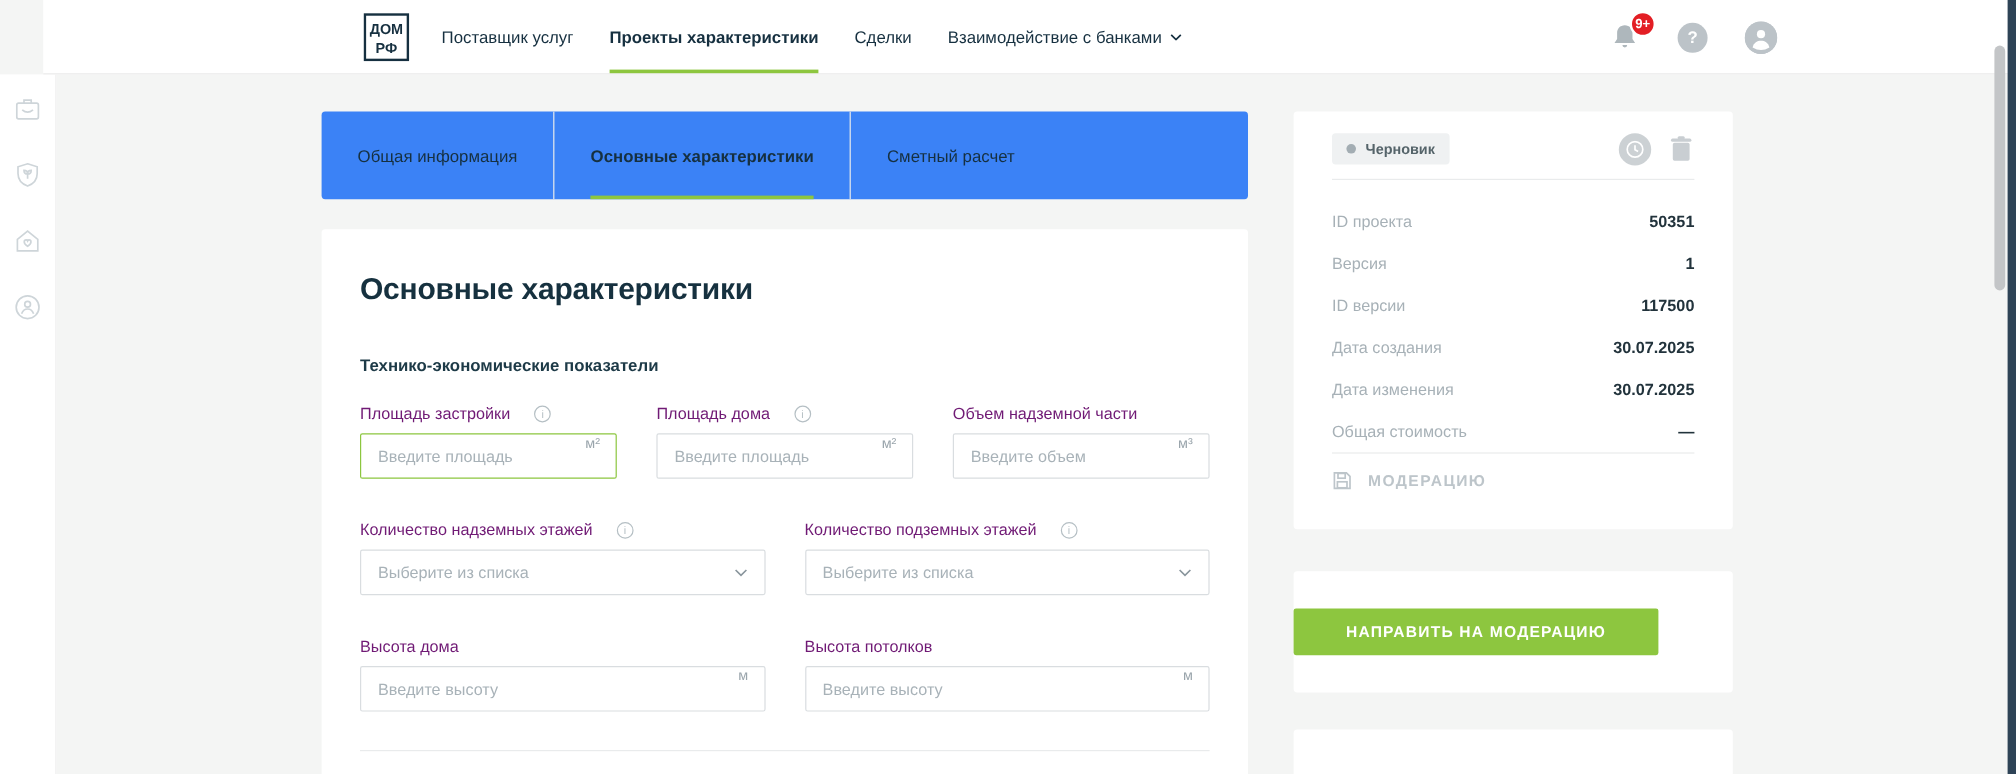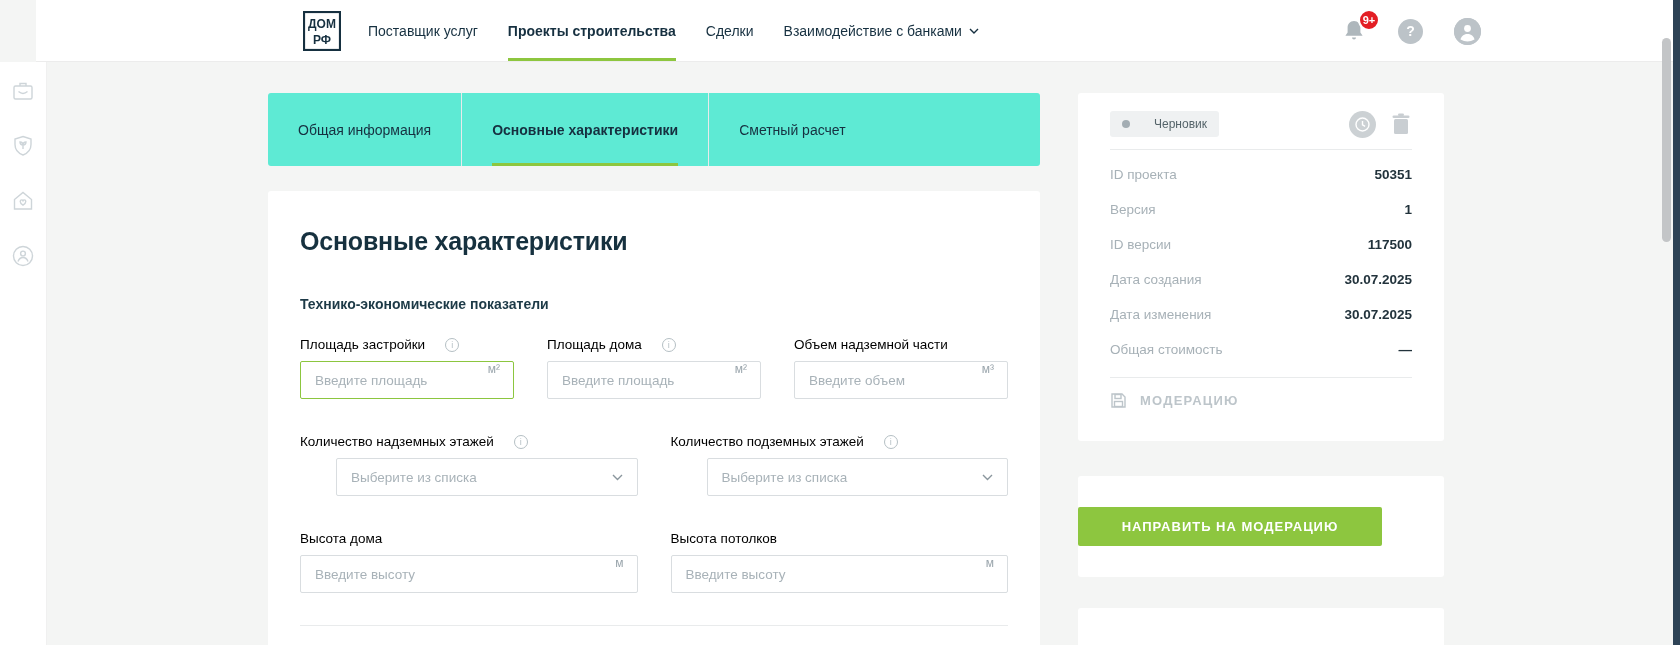--- a/index.html
+++ b/index.html
@@ -52,42 +52,42 @@
   }
   .rail-icon { width:26px; height:26px; cursor:pointer; }
   
   .edge-strip { position:absolute; right:0; top:0; width:7px; height:100%; background:#2e4356; z-index:30; }
   .scroll-thumb {
     position:absolute; right:9px; top:38px; width:9px; height:204px;
     border-radius:5px; background:#c3c5c7; z-index:25; cursor:grab;
   }
   
   .main-col { position:absolute; left:268px; top:93px; width:772px; }
-  .tabs-card { height:73px; background:#5eead4; border-radius:3px; display:flex; align-items:stretch; }
+  .tabs-card { height:73px; background:#3b82f6; border-radius:3px; display:flex; align-items:stretch; }
   .tab {
     display:flex; align-items:center; padding:0 30px; font-size:14px;
     color:#163040; cursor:pointer; position:relative; white-space:nowrap;
   }
   .tab + .tab { border-left:1px solid #e8eaeb; }
   .tab.active { font-weight:bold; }
   .tab.active::after {
     content:""; position:absolute; left:30px; right:30px; bottom:0;
     height:3px; background:#8dc63f;
   }
   .form-card {
     margin-top:25px; background:#fff; border-radius:3px;
     padding:36px 32px 0; height:460px;
   }
   .page-title { font-size:25px; font-weight:bold; color:#16313f; letter-spacing:-0.2px; }
   .section-heading { margin-top:40px; font-size:14px; font-weight:bold; color:#1d3a47; }
   .grid-3 { display:grid; grid-template-columns:repeat(3,1fr); column-gap:33px; margin-top:24px; }
   .grid-2 { display:grid; grid-template-columns:repeat(2,1fr); column-gap:33px; margin-top:34px; }
   .field-label {
     display:flex; align-items:center; gap:20px;
-    font-size:13.5px; color:#000000; height:17px; margin-bottom:8px;
+    font-size:13.5px; color:#701a75; height:17px; margin-bottom:8px;
   }
   .info-i {
     width:14px; height:14px; border:1px solid #b5bfc4; border-radius:50%;
     color:#b5bfc4; font-size:9px; display:inline-flex; align-items:center; justify-content:center;
     flex:0 0 auto;
   }
   .info-i::after { content:"i"; }
   .input-box {
     position:relative; height:38px; border:1px solid #d9dde0; border-radius:2px;
     background:#fff; display:flex; align-items:flex-start;
@@ -95,43 +95,43 @@
   .input-box.green { border-color:#8cc63f; }
   .input-box input {
     border:none; outline:none; width:100%; height:100%;
     padding:0 38px 0 14px; font-size:13.5px; color:#163040;
     font-family:"Liberation Sans", sans-serif; background:transparent;
   }
   .input-box input::placeholder { color:#a8b2b8; opacity:1; }
   .unit { position:absolute; right:13px; font-size:12px; color:#9aa5ac; pointer-events:none; }
   .select-box {
     position:relative; height:38px; border:1px solid #d9dde0; border-radius:2px;
-    background:#fff; display:flex; align-items:center; padding:0 14px; cursor:pointer;margin-left:36px;
+    background:#fff; display:flex; align-items:center; padding:0 14px; cursor:pointer;
   }
   .select-box .ph { font-size:13.5px; color:#a8b2b8; }
   .select-box .chev { position:absolute; right:14px; }
   .form-divider { margin-top:32px; border-top:1px solid #e9ebec; }
   
   .side-col { position:absolute; left:1078px; top:93px; width:366px; }
   .info-card { background:#fff; border-radius:3px; height:348px; padding:16px 32px 0; }
   .card-head { display:flex; align-items:center; justify-content:space-between; height:30px; }
   .status-pill {
-    display:inline-flex; align-items:center; gap:24px; background:#eff1f2;
-    border-radius:3px; padding:6px 12px; font-size:12px; color:#55646a;
+    display:inline-flex; align-items:center; gap:8px; background:#eff1f2;
+    border-radius:3px; padding:6px 12px; font-size:12px; color:#55646a;font-weight:bold;
   }
   .status-dot { width:8px; height:8px; border-radius:50%; background:#a3adb3; }
   .head-actions { display:flex; align-items:center; gap:14px; }
   .clock-btn {
     width:27px; height:27px; border-radius:50%; background:#ccd1d4;
     display:flex; align-items:center; justify-content:center; cursor:pointer;
   }
   .trash-btn { width:22px; height:24px; cursor:pointer; }
   .panel-divider { border-top:1px solid #e9ebec; margin-top:10px; }
   .panel-rows { margin-top:7px; }
-  .panel-row { height:35px; display:flex; align-items:center; justify-content:space-between; }
+  .panel-row { height:35px; display:flex; align-items:flex-end; justify-content:space-between; }
   .panel-row .lbl { font-size:13.5px; color:#a7b1b7; }
   .panel-row .val { font-size:13.5px; font-weight:bold; color:#22333c; }
   .save-row {
     margin-top:14px; display:flex; align-items:center; gap:13px;
     color:#bdc5ca; font-size:13px; font-weight:bold; letter-spacing:1.2px; cursor:pointer;
   }
   .action-card {
     margin-top:35px; background:#fff; border-radius:3px; height:101px;
     display:flex; align-items:center; justify-content:flex-start;
   }
@@ -152,21 +152,21 @@
       <rect x="1" y="1" width="36" height="38" fill="none" stroke="#163040" stroke-width="2.2"></rect>
       <text x="19" y="17" text-anchor="middle" font-size="12" font-weight="bold" fill="#163040" font-family="Liberation Sans, sans-serif">ДОМ</text>
       <text x="19" y="33" text-anchor="middle" font-size="12" font-weight="bold" fill="#163040" font-family="Liberation Sans, sans-serif">РФ</text>
     </svg>
   </div>
   <nav class="nav">
     <div class="nav-item">
         <span>Поставщик услуг</span>
       </div>
     <div class="nav-item active">
-        <span>Проекты строительства</span>
+        <span>Проекты характеристики</span>
       </div>
     <div class="nav-item">
         <span>Сделки</span>
       </div>
     <div class="nav-item">
       <span>Взаимодействие с банками</span>
       <span class="chev">
         <svg width="10" height="6" viewBox="0 0 10 6">
             <polyline points="1,1 5,5 9,1" fill="none" stroke="#163040" stroke-width="1.4"></polyline>
           </svg>

